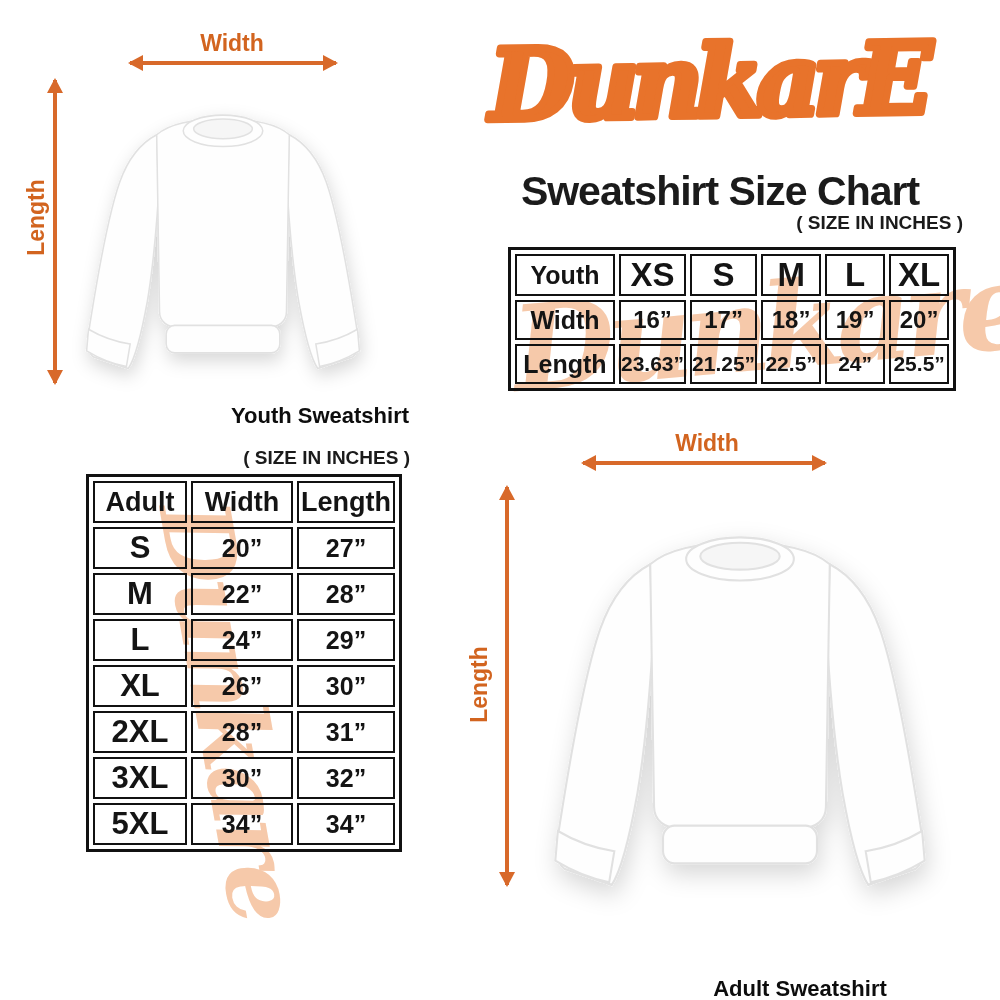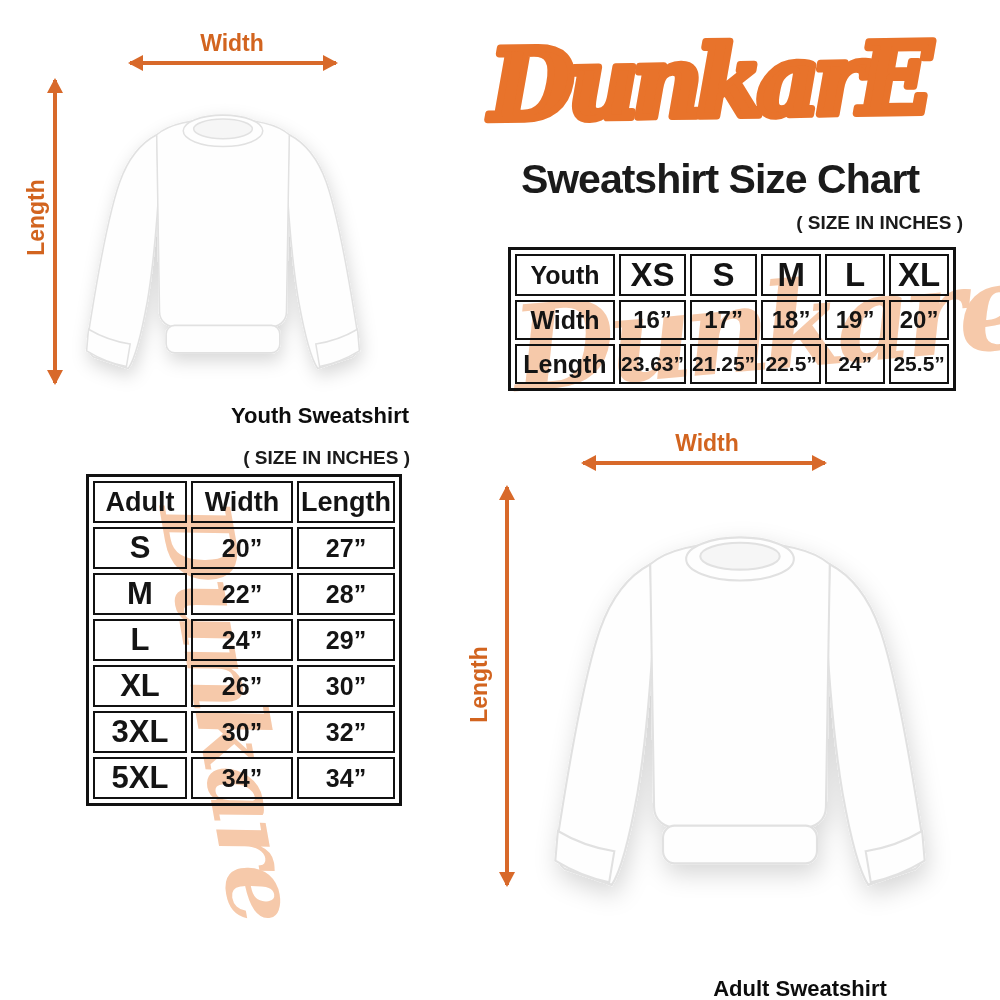--- a/index.html
+++ b/index.html
@@ -15,21 +15,21 @@
 
   
   .wm{position:absolute;font-family:"DejaVu Serif",serif;font-style:italic;font-weight:bold;
       color:var(--wm);pointer-events:none;white-space:nowrap;z-index:0;}
   .wm-youth{left:512px;top:258px;font-size:118px;letter-spacing:-8px;transform:rotate(-5deg);}
   .wm-adult{left:248px;top:492px;font-size:96px;letter-spacing:-6px;
             transform:rotate(80deg);transform-origin:0 0;}
 
   
   .logo-svg{position:absolute;left:428px;top:8px;z-index:2;}
-  .main-title{position:absolute;left:470px;top:156px;width:500px;text-align:center;
+  .main-title{position:absolute;left:470px;top:168px;width:500px;text-align:center;
       font-size:41px;font-weight:bold;color:#1b1b1b;letter-spacing:-1px;z-index:2;}
   .size-note-top{position:absolute;left:660px;top:212px;width:303px;text-align:right;
       font-size:19px;font-weight:bold;color:#1b1b1b;z-index:2;}
 
   
   table{border-collapse:separate;border-spacing:4px;border:3px solid #111;
         position:absolute;z-index:1;background:transparent;}
   td{border:2.5px solid #111;text-align:center;vertical-align:middle;color:var(--ink);
      background:transparent;padding:0;}
   .youth-table{left:508px;top:247px;}
@@ -166,20 +166,25 @@
       <td class="c0 at-size">L</td>
       <td class="c1 at-val">24”</td>
       <td class="c2 at-val">29”</td>
     </tr>
     <tr>
       <td class="c0 at-size">XL</td>
       <td class="c1 at-val">26”</td>
       <td class="c2 at-val">30”</td>
     </tr>
     <tr>
+      <td class="c0 at-size">2XL</td>
+      <td class="c1 at-val">28”</td>
+      <td class="c2 at-val">31”</td>
+    </tr>
+    <tr>
       <td class="c0 at-size">3XL</td>
       <td class="c1 at-val">30”</td>
       <td class="c2 at-val">32”</td>
     </tr>
     <tr>
       <td class="c0 at-size">5XL</td>
       <td class="c1 at-val">34”</td>
       <td class="c2 at-val">34”</td>
     </tr>
   </tbody>

